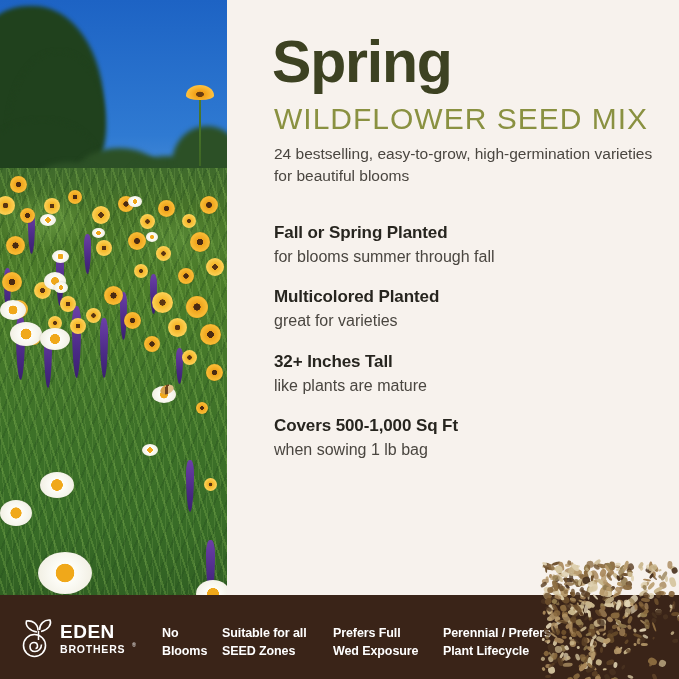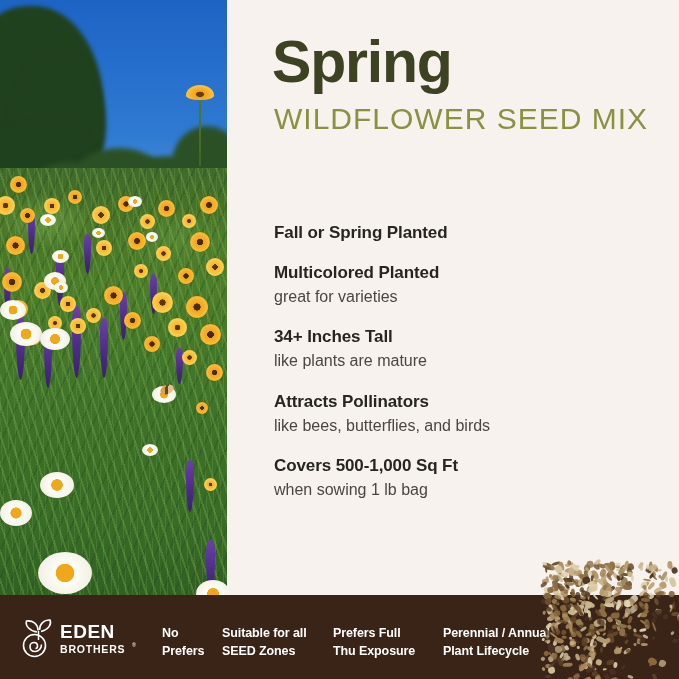--- a/index.html
+++ b/index.html
@@ -302,41 +302,39 @@
     <div class="bloom b-wht" style="left:142px;top:444px;width:16px;height:12px;"></div>
     <div class="bloom b-wht" style="left:54px;top:282px;width:14px;height:11px;"></div>
 
     <div class="bee"></div>
   </div>
 
   <div id="content">
 
     <div id="title">Spring</div>
     <div id="subtitle">WILDFLOWER SEED MIX</div>
+    <div id="tagline">24 bestselling, easy-to-grow, high-germination varieties for beautiful blooms</div>
 
     <div id="features">
 
       <div class="feature">
         <div class="f-title">Fall or Spring Planted</div>
+        <div class="f-sub">for blooms summer through fall</div>
       </div>
 
       <div class="feature">
         <div class="f-title">Multicolored Planted</div>
         <div class="f-sub">great for varieties</div>
       </div>
 
       <div class="feature">
-        <div class="f-title">34+ Inches Tall</div>
+        <div class="f-title">32+ Inches Tall</div>
         <div class="f-sub">like plants are mature</div>
       </div>
 
-      <div class="feature">
-        <div class="f-title">Attracts Pollinators</div>
-        <div class="f-sub">like bees, butterflies, and birds</div>
-      </div>
 
       <div class="feature">
         <div class="f-title">Covers 500-1,000 Sq Ft</div>
         <div class="f-sub">when sowing 1 lb bag</div>
       </div>
 
     </div>
   </div>
 
   <div id="footer">
@@ -361,26 +359,26 @@
         <circle cx="33" cy="55" r="22"></circle>
 
         <path d="M47,53 C47,61 41,67 34,67 C28,67 24,63 24,57 C24,52 28,49 32,49 C36,49 39,52 39,56 C39,59 37,61 35,61"></path>
       </g>
       <text x="84" y="40" font-family="Liberation Sans, sans-serif" font-size="38" font-weight="700" letter-spacing="1" fill="#ffffff">EDEN</text>
       <text x="84" y="70" font-family="Liberation Sans, sans-serif" font-size="21" font-weight="700" letter-spacing="1.6" fill="#ffffff">BROTHERS</text>
       <text x="228" y="58" font-family="Liberation Sans, sans-serif" font-size="11" fill="#ffffff">®</text>
     </svg>
 
     <div class="fcol" id="fcol0">No
-Prefers</div>
+Blooms</div>
     <div class="fcol" id="fcol1">Suitable for all
 SEED Zones</div>
     <div class="fcol" id="fcol2">Prefers Full
-Thu Exposure</div>
-    <div class="fcol" id="fcol3">Perennial / Annual
+Wed Exposure</div>
+    <div class="fcol" id="fcol3">Perennial / Prefers
 Plant Lifecycle</div>
   </div>
 
   <div id="seedpile">
       <div class="seed" style="left: 65.6px; top: 92.6px; width: 3px; height: 5.8px; background: rgb(93, 65, 38); transform: rotate(4deg); opacity: 0.85;"></div>
       <div class="seed" style="left: 32.6px; top: 22.1px; width: 8.8px; height: 3.5px; background: rgb(74, 51, 32); transform: rotate(89deg); opacity: 0.78;"></div>
       <div class="seed" style="left: 89.6px; top: 46.1px; width: 5.6px; height: 6.7px; background: rgb(214, 198, 160); transform: rotate(176deg); opacity: 0.89;"></div>
       <div class="seed" style="left: 54.2px; top: 73px; width: 9.7px; height: 6.2px; background: rgb(93, 65, 38); transform: rotate(5deg); opacity: 0.77;"></div>
       <div class="seed" style="left: 26.6px; top: 41.7px; width: 8.6px; height: 6.5px; background: rgb(109, 79, 44); transform: rotate(47deg); opacity: 0.9;"></div>
       <div class="seed" style="left: 59.6px; top: 122px; width: 7.5px; height: 3.3px; background: rgb(74, 51, 32); transform: rotate(100deg); opacity: 0.91;"></div>

